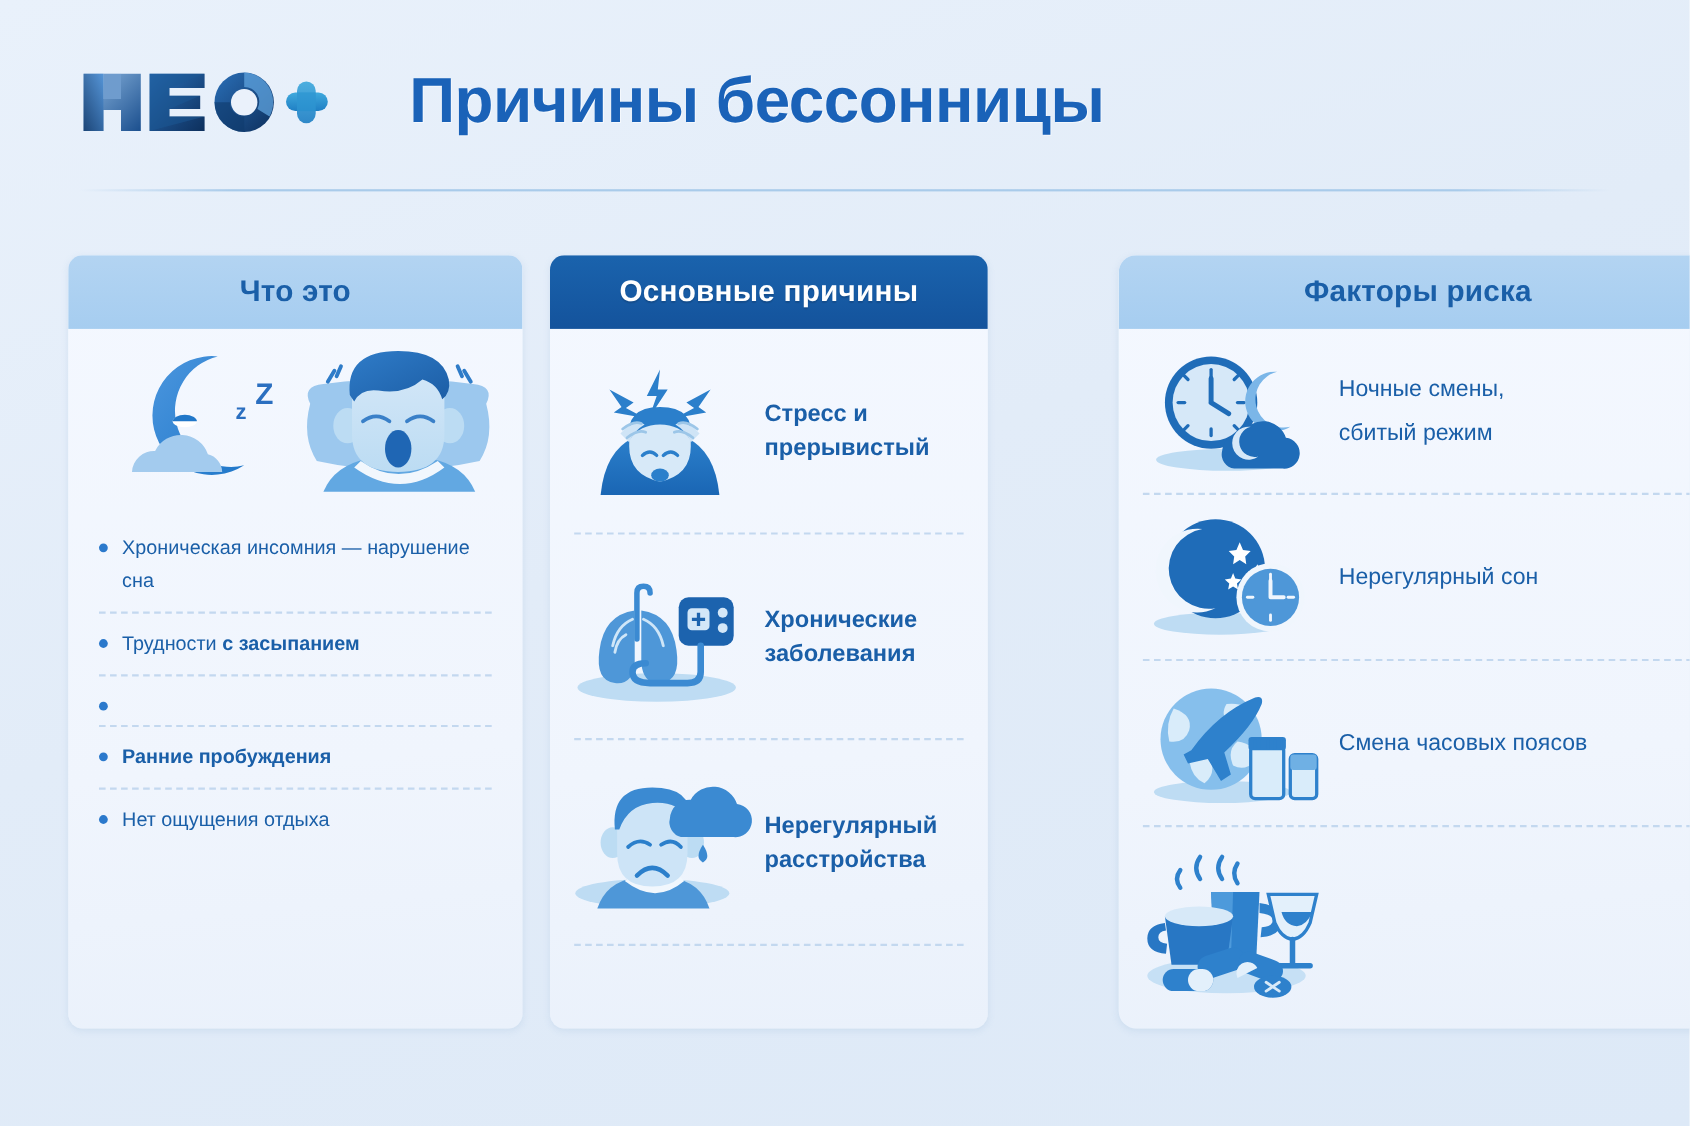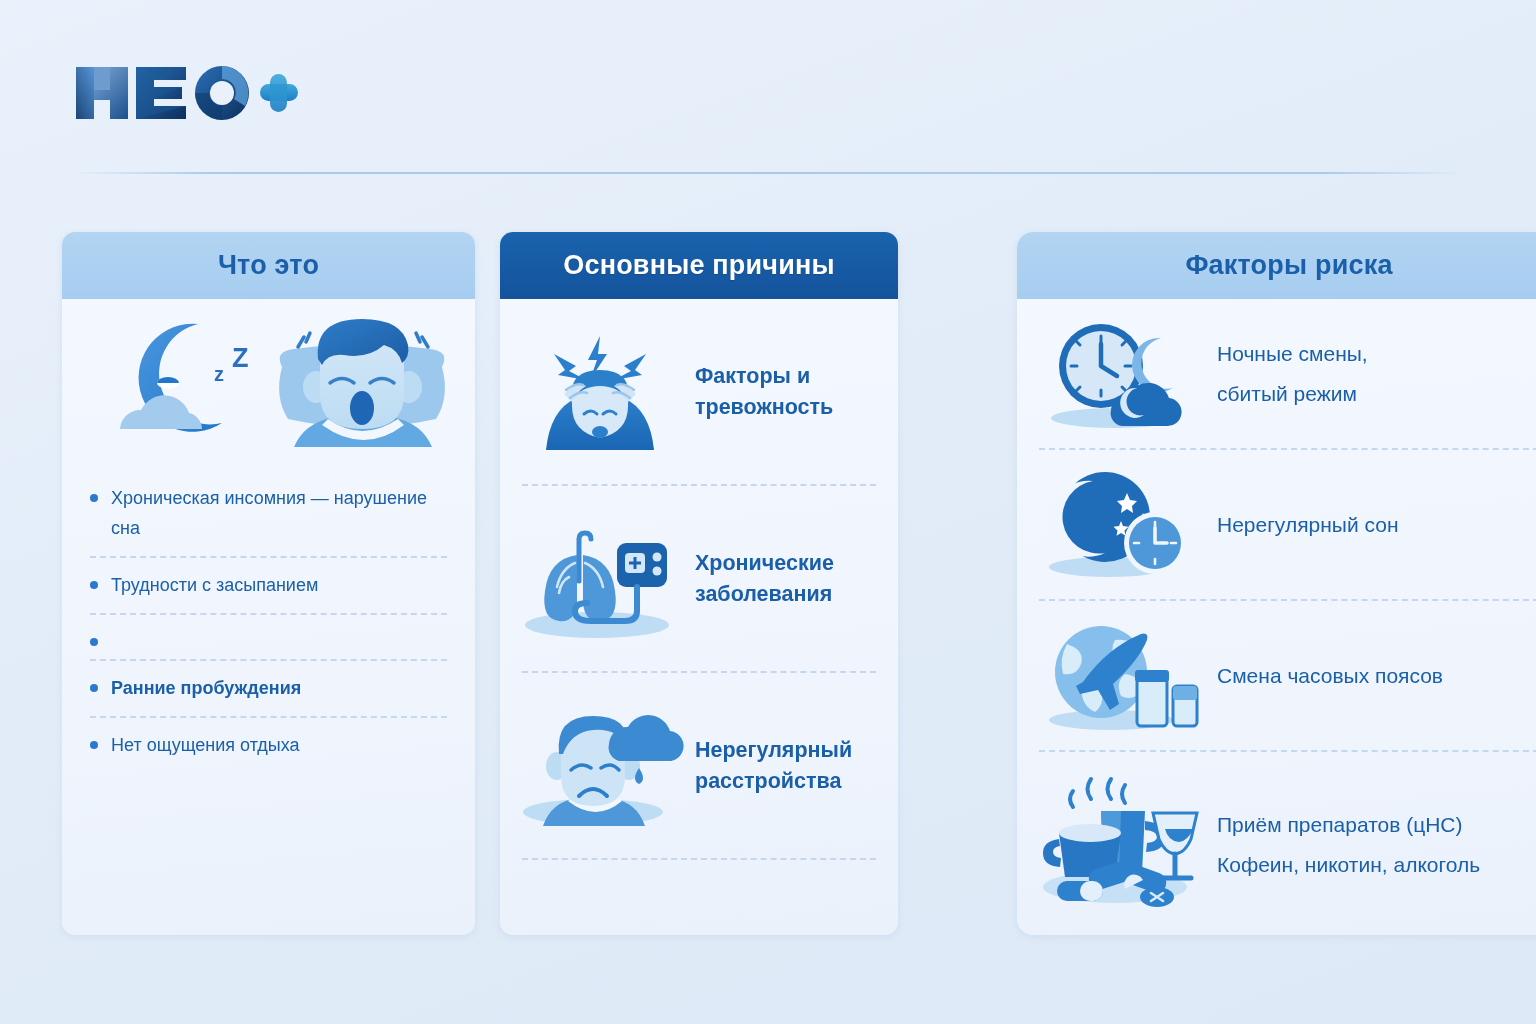--- a/index.html
+++ b/index.html
@@ -107,21 +107,21 @@
     margin-top: 11px;
     margin-right: 13px;
     flex: 0 0 auto;
   }
   .bullet-text {
     font-size: 18px;
     line-height: 30px;
     color: #1a5fa8;
   }
   .bullet-text.bold { font-weight: bold; }
-  .bullet-text .b { font-weight: normal; text-align: right; }
+  .bullet-text .b { font-weight: bold; text-align: right; }
 
   .dash-sep {
     height: 0;
     border-top: 2px dashed #c3d8ef;
     margin: 0 6px;
   }
 
   
   .icon-row {
     display: flex;
@@ -193,20 +193,21 @@
       <circle cx="148" cy="31" r="12" fill="#eaf1fb"></circle>
       <path d="M148 4 a27 27 0 0 1 23 40 l-11 -7 a13.5 13.5 0 0 0 -12 -20 Z" fill="#5fa3dd" opacity="0.75"></path>
       <path d="M121 31 a27 27 0 0 0 27 27 l0 -14 a13 13 0 0 1 -13 -13 Z" fill="#0f3a6d" opacity="0.6"></path>
 
       <rect x="186" y="22" width="38" height="17" rx="8.5" fill="url(#lg4)"></rect>
       <rect x="196" y="12" width="17" height="38" rx="8.5" fill="url(#lg4)" opacity="0.92"></rect>
       <rect x="196" y="22" width="17" height="17" fill="#2d96d2" opacity="0.55"></rect>
     </svg>
   </div>
 
+  <div class="page-title">Причины бессонницы</div>
   <div class="header-rule"></div>
 </div>
 
 <div class="card card-what">
   <div class="card-head head-light">
     <span>Что это</span>
   </div>
 
   <div class="card-body">
 
@@ -333,21 +334,21 @@
           <path d="M44 66 q14 -14 22 -8 q-10 6 -14 16 Z" fill="#cfe4f6"></path>
           <path d="M116 66 q-14 -14 -22 -8 q10 6 14 16 Z" fill="#cfe4f6"></path>
           <path d="M46 62 q10 -8 17 -5 M50 70 q10 -8 17 -5" stroke="#9cc6e8" stroke-width="2.5" fill="none" stroke-linecap="round"></path>
           <path d="M114 62 q-10 -8 -17 -5 M110 70 q-10 -8 -17 -5" stroke="#9cc6e8" stroke-width="2.5" fill="none" stroke-linecap="round"></path>
 
           <path d="M64 86 q7 -6 13 0" stroke="#2b7fcb" stroke-width="3" fill="none" stroke-linecap="round"></path>
           <path d="M83 86 q7 -6 13 0" stroke="#2b7fcb" stroke-width="3" fill="none" stroke-linecap="round"></path>
           <ellipse cx="80" cy="104" rx="8" ry="6" fill="#2b7fcb"></ellipse>
         </svg>
       </div>
-      <div class="icon-label bold">Факторы и тревожность</div>
+      <div class="icon-label bold">Стресс и прерывистый</div>
     </div>
     <div class="dash-sep sep-inset"></div>
 
     <div class="icon-row main-row">
       <div class="icon-box">
         <svg width="166" height="128" viewBox="0 0 166 128">
           <ellipse cx="80" cy="110" rx="72" ry="13" fill="#bedcf3"></ellipse>
 
           <path d="M62 24 l0 42 M62 24 q0 -6 6 -6 q6 0 6 6" stroke="#3b8ad2" stroke-width="5" fill="none" stroke-linecap="round"></path>
           <path d="M60 40 q-28 4 -32 36 q-4 28 14 30 q16 2 18 -18 Z" fill="#4e97d8"></path>
@@ -520,20 +521,16 @@
 
           <rect x="55" y="88" width="44" height="21" rx="10.5" transform="rotate(-18 77 98)" fill="#2e81cc"></rect>
           <rect x="92" y="92" width="42" height="20" rx="10" transform="rotate(20 113 102)" fill="#2e81cc"></rect>
           <path d="M96 99 a10 10 0 0 1 14 4 l-18 9 a10 10 0 0 1 4 -13 Z" fill="#e3f0fb"></path>
           <rect x="24" y="104" width="46" height="20" rx="10" fill="#2e81cc"></rect>
           <rect x="47" y="104" width="23" height="20" rx="10" fill="#e3f0fb"></rect>
           <ellipse cx="124" cy="120" rx="17" ry="10" fill="#2e81cc"></ellipse>
           <path d="M118 116 l12 8 M130 116 l-12 8" stroke="#d7e9f8" stroke-width="2.6" stroke-linecap="round"></path>
         </svg>
       </div>
-      <div class="icon-label">
-        <span class="lbl-line">Приём препаратов (цНС)</span>
-        <span class="lbl-line">Кофеин, никотин, алкоголь</span>
-      </div>
     </div>
 
   </div>
 </div>
 
 </body></html>

